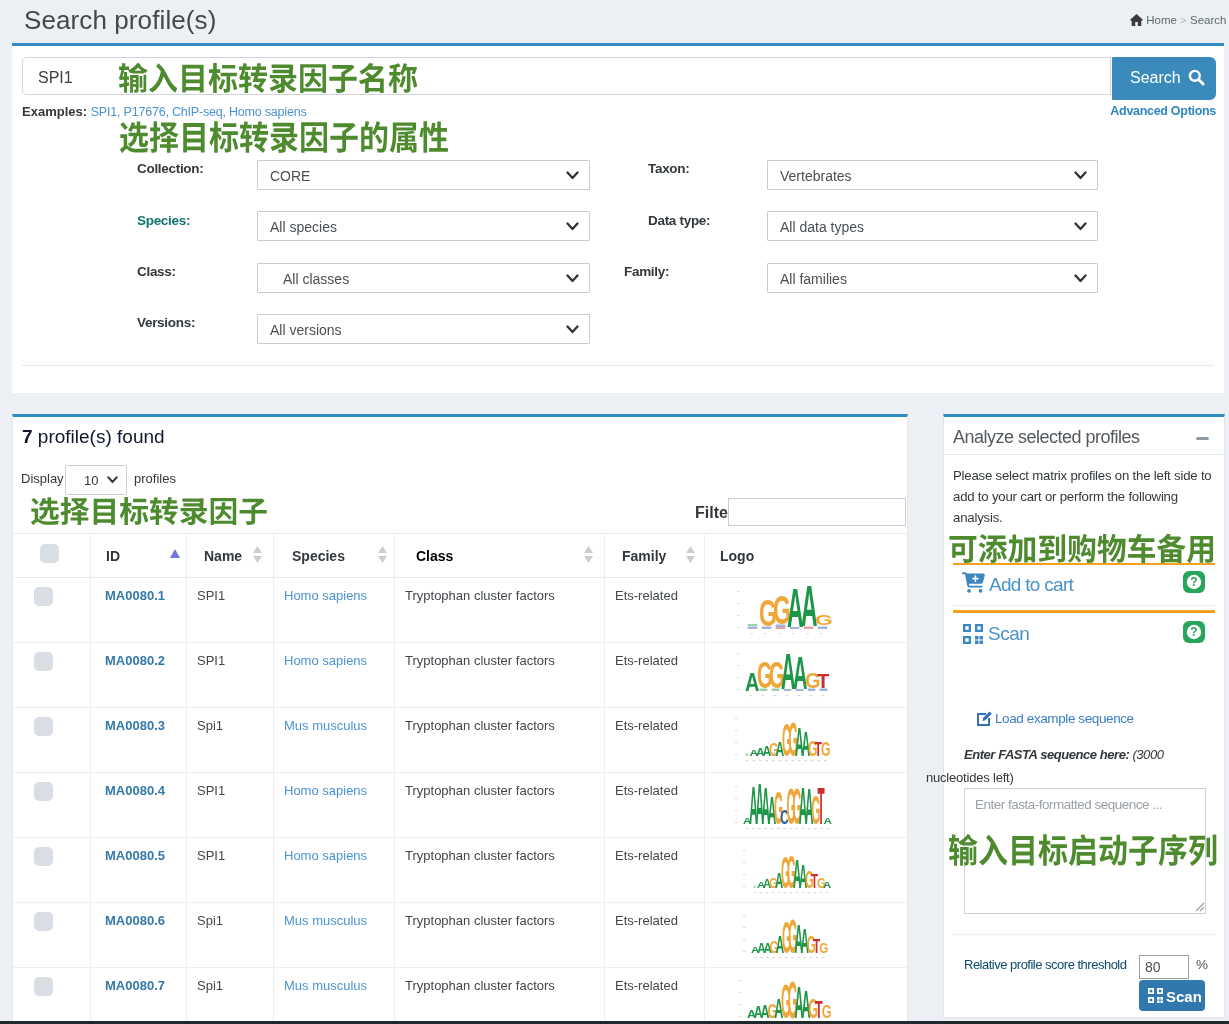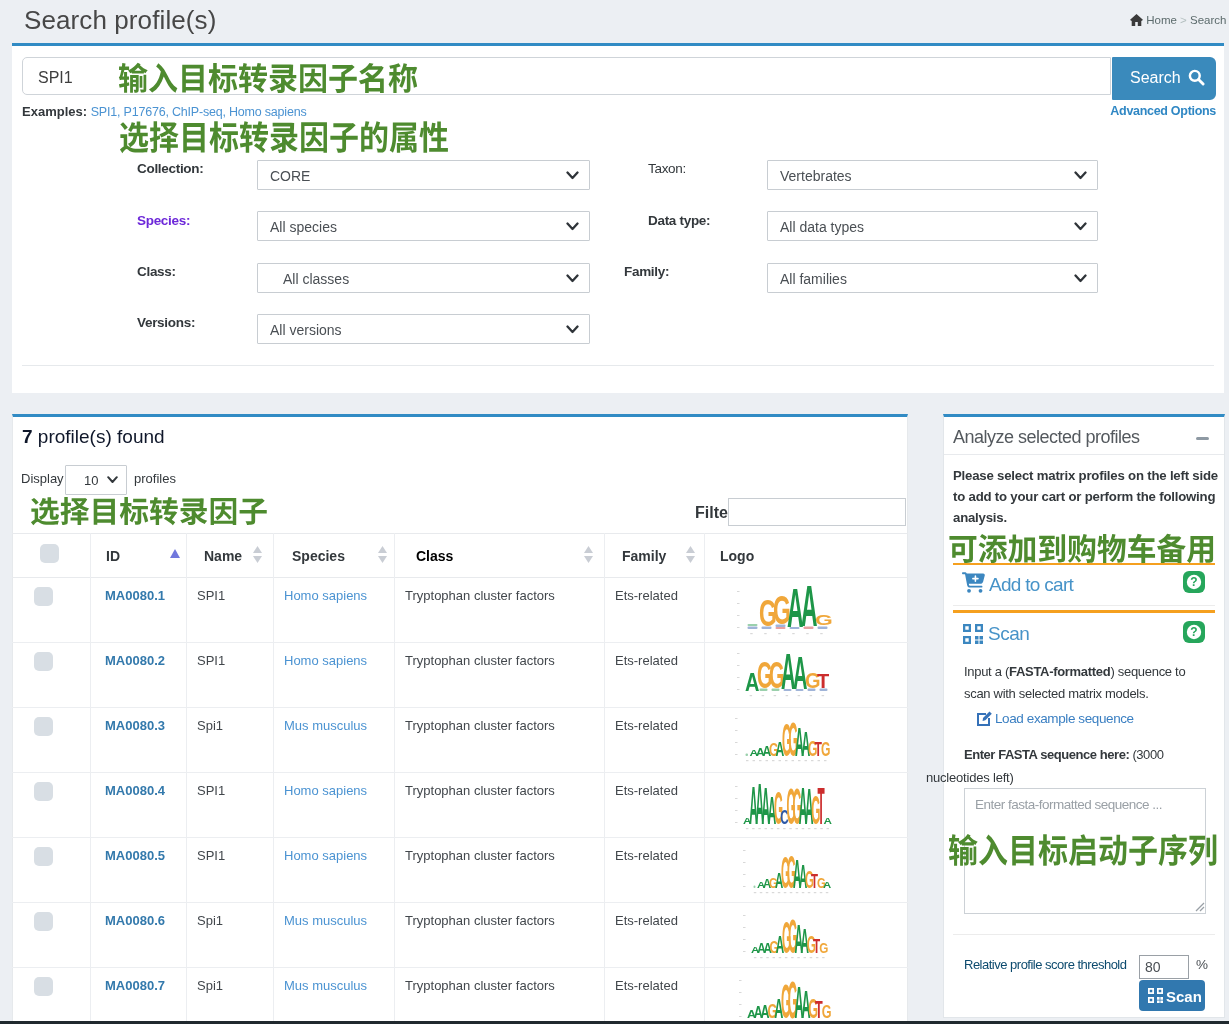--- a/index.html
+++ b/index.html
@@ -65,25 +65,25 @@
     <svg width="17" height="17" viewBox="0 0 18 18" style="vertical-align:-3px;margin-left:3px">
         <circle cx="7.2" cy="7.2" r="5.2" fill="none" stroke="#fff" stroke-width="2.6"></circle>
         <line x1="11.2" y1="11.2" x2="16" y2="16" stroke="#fff" stroke-width="3" stroke-linecap="round"></line>
       </svg>
   </div>
 
   <div class="abs" style="left:22px;top:104px;font-size:13px;color:#33383c;font-weight:bold;white-space:nowrap;">Examples: <span style="font-weight:normal;color:#4b93d2;font-size:12.5px;letter-spacing:-0.2px">SPI1, P17676, ChIP-seq, Homo sapiens</span></div>
   <div class="abs" style="left:1106px;top:104px;width:110px;text-align:right;font-size:12.5px;letter-spacing:-0.3px;color:#2f87c4;font-weight:bold;white-space:nowrap;">Advanced Options</div>
 
   <div class="abs" style="left:137px;top:161px;font-size:13.5px;letter-spacing:-0.3px;font-weight:bold;color:#33383c;">Collection:</div>
-  <div class="abs" style="left:137px;top:213px;font-size:13.5px;letter-spacing:-0.3px;font-weight:bold;color:#6d28d9;">Species:</div>
+  <div class="abs" style="left:137px;top:213px;font-size:13.5px;letter-spacing:-0.3px;font-weight:bold;color:#0f766e;">Species:</div>
   <div class="abs" style="left:137px;top:264px;font-size:13.5px;letter-spacing:-0.3px;font-weight:bold;color:#33383c;">Class:</div>
   <div class="abs" style="left:137px;top:315px;font-size:13.5px;letter-spacing:-0.3px;font-weight:bold;color:#33383c;">Versions:</div>
 
-  <div class="abs" style="left:648px;top:161px;font-size:13.5px;letter-spacing:-0.3px;font-weight:normal;color:#33383c;">Taxon:</div>
+  <div class="abs" style="left:648px;top:161px;font-size:13.5px;letter-spacing:-0.3px;font-weight:bold;color:#33383c;">Taxon:</div>
   <div class="abs" style="left:648px;top:213px;font-size:13.5px;letter-spacing:-0.3px;font-weight:bold;color:#33383c;">Data type:</div>
   <div class="abs" style="left:624px;top:264px;font-size:13.5px;letter-spacing:-0.3px;font-weight:bold;color:#33383c;">Family:</div>
 
   <div class="abs selbox" style="left:257px;top:160px;width:333px;height:30px;box-sizing:border-box;"></div>
     <div class="abs" style="left:270px;top:168px;font-size:14px;color:#4a4f54;">CORE</div>
     <svg class="abs" style="left:566px;top:171px" width="13" height="9" viewBox="0 0 13 9">
       <path d="M1.5 1.5 L6.5 7 L11.5 1.5" fill="none" stroke="#2f3439" stroke-width="2.3" stroke-linecap="round" stroke-linejoin="round"></path>
     </svg>
   <div class="abs selbox" style="left:257px;top:211px;width:333px;height:30px;box-sizing:border-box;"></div>
     <div class="abs" style="left:270px;top:219px;font-size:14px;color:#4a4f54;">All species</div>
@@ -213,21 +213,21 @@
   <div class="abs" style="left:105px;top:978px;font-size:13px;font-weight:bold;color:#3379ac;">MA0080.7</div>
   <div class="abs" style="left:197px;top:978px;font-size:13px;color:#42474c;">Spi1</div>
   <div class="abs" style="left:284px;top:978px;font-size:13px;color:#4b93d2;">Mus musculus</div>
   <div class="abs" style="left:405px;top:978px;font-size:13px;color:#42474c;">Tryptophan cluster factors</div>
   <div class="abs" style="left:615px;top:978px;font-size:13px;color:#42474c;">Ets-related</div>
 
   <div class="panel" style="left:943px;top:414px;width:282px;height:604px;border:1px solid #e2e6ea;border-top:3px solid #318bc4;box-sizing:border-box;"></div>
   <div class="abs" style="left:953px;top:427px;font-size:18px;letter-spacing:-0.5px;color:#54595e;">Analyze selected profiles</div>
   <div class="abs" style="left:1196px;top:437px;width:13px;height:3px;background:#8e99a3;border-radius:2px;"></div>
   <div class="abs" style="left:944px;top:454px;width:280px;height:1px;background:#e8eaed;"></div>
-  <div class="abs" style="left:953px;top:465px;width:276px;font-size:13.2px;letter-spacing:-0.2px;font-weight:bold;color:#33383c;line-height:21px;">Please select matrix profiles on the left side to add to your cart or perform the following analysis.</div>
+  <div class="abs" style="left:953px;top:465px;width:276px;font-size:13.2px;letter-spacing:-0.2px;font-weight:normal;color:#33383c;line-height:21px;">Please select matrix profiles on the left side to add to your cart or perform the following analysis.</div>
   <div class="abs" style="left:953px;top:563px;width:262px;height:2px;background:#f5a01f;"></div>
   <svg class="abs" style="left:962px;top:572px" width="23" height="21" viewBox="0 0 576 512">
       <path fill="#3c87c0" d="M0 24C0 10.7 10.7 0 24 0L69.5 0c22 0 41.5 12.8 50.6 32l411 0c26.3 0 45.5 25 38.6 50.4l-41 152.3c-8.5 31.4-37 53.3-69.5 53.3l-288.5 0 5.4 28.5c2.2 11.3 12.1 19.5 23.6 19.5L488 336c13.3 0 24 10.7 24 24s-10.7 24-24 24l-288.3 0c-34.6 0-64.3-24.6-70.7-58.5L77.4 54.5c-.7-3.8-4-6.5-7.9-6.5L24 48C10.7 48 0 37.3 0 24zM128 464a48 48 0 1 1 96 0 48 48 0 1 1 -96 0zm336-48a48 48 0 1 1 0 96 48 48 0 1 1 0-96zM252 160c0 11 9 20 20 20l44 0 0 44c0 11 9 20 20 20s20-9 20-20l0-44 44 0c11 0 20-9 20-20s-9-20-20-20l-44 0 0-44c0-11-9-20-20-20s-20 9-20 20l0 44-44 0c-11 0-20 9-20 20z"></path>
     </svg>
   <div class="abs" style="left:989px;top:574px;font-size:19px;letter-spacing:-0.7px;color:#4793c8;">Add to cart</div>
   <svg class="abs" style="left:1183px;top:571px" width="22" height="22" viewBox="0 0 22 22">
       <rect x="0" y="0" width="22" height="22" rx="6" fill="#26a65b"></rect>
       <circle cx="11" cy="11" r="7.2" fill="#fff"></circle>
       <text x="11" y="15.2" text-anchor="middle" fill="#26a65b" style="font:bold 12px 'Liberation Sans',sans-serif">?</text>
     </svg>
@@ -240,29 +240,28 @@
         <path d="M0 12 h8 v8 h-8 z M2.3 14.3 v3.4 h3.4 v-3.4 z"></path>
         <path d="M12 12 h3.5 v3.5 h-3.5 z M16.5 12 h3.5 v3.5 h-3.5 z M12 16.5 h3.5 v3.5 h-3.5 z M16.5 16.5 h3.5 v3.5 h-3.5 z"></path>
       </g>
     </svg>
   <div class="abs" style="left:988px;top:623px;font-size:19px;letter-spacing:-0.5px;color:#4793c8;">Scan</div>
   <svg class="abs" style="left:1183px;top:621px" width="22" height="22" viewBox="0 0 22 22">
       <rect x="0" y="0" width="22" height="22" rx="6" fill="#26a65b"></rect>
       <circle cx="11" cy="11" r="7.2" fill="#fff"></circle>
       <text x="11" y="15.2" text-anchor="middle" fill="#26a65b" style="font:bold 12px 'Liberation Sans',sans-serif">?</text>
     </svg>
-  <div class="abs" style="left:964px;top:661px;width:240px;font-size:13px;letter-spacing:-0.3px;color:#33383c;line-height:21.5px;">Input a (<b>FASTA-formatted</b>) sequence to scan with selected matrix models.</div>
   <svg class="abs" style="left:977px;top:710px" width="16" height="16" viewBox="0 0 16 16">
       <g fill="#3571b8">
         <path d="M0 3 h9 v2 h-7 v9 h9 v-6 h2 v8 h-13 z"></path>
         <path d="M6 8 l6.5-6.5 2.3 2.3 L8.3 10.3 5.6 10.9 z"></path>
       </g>
     </svg>
   <div class="abs" style="left:995px;top:711px;font-size:13.5px;letter-spacing:-0.4px;color:#3a7fc2;">Load example sequence</div>
-  <div class="abs" style="left:964px;top:747px;font-size:13px;letter-spacing:-0.45px;color:#33383c;white-space:nowrap;"><b>Enter FASTA sequence here:</b> (3000</div>
+  <div class="abs" style="left:964px;top:747px;font-size:13px;letter-spacing:-0.45px;color:#33383c;white-space:nowrap;font-style:italic;"><b>Enter FASTA sequence here:</b> (3000</div>
   <div class="abs" style="left:918px;top:770px;font-size:13px;letter-spacing:-0.2px;color:#33383c;margin-left:8px;">nucleotides left)</div>
   <div class="abs" style="left:964px;top:788px;width:242px;height:126px;background:#fff;border:1px solid #ccd1d6;box-sizing:border-box;"></div>
   <div class="abs" style="left:975px;top:797px;font-size:13.5px;letter-spacing:-0.5px;color:#9aa0a6;">Enter fasta-formatted sequence ...</div>
   <svg class="abs" style="left:1194px;top:901px" width="11" height="11" viewBox="0 0 11 11">
       <g stroke="#9aa0a6" stroke-width="1.2">
         <line x1="2" y1="10" x2="10" y2="2"></line>
         <line x1="6" y1="10" x2="10" y2="6"></line>
       </g>
     </svg>
   <div class="abs" style="left:953px;top:934px;width:262px;height:1px;background:#ececec;"></div>

